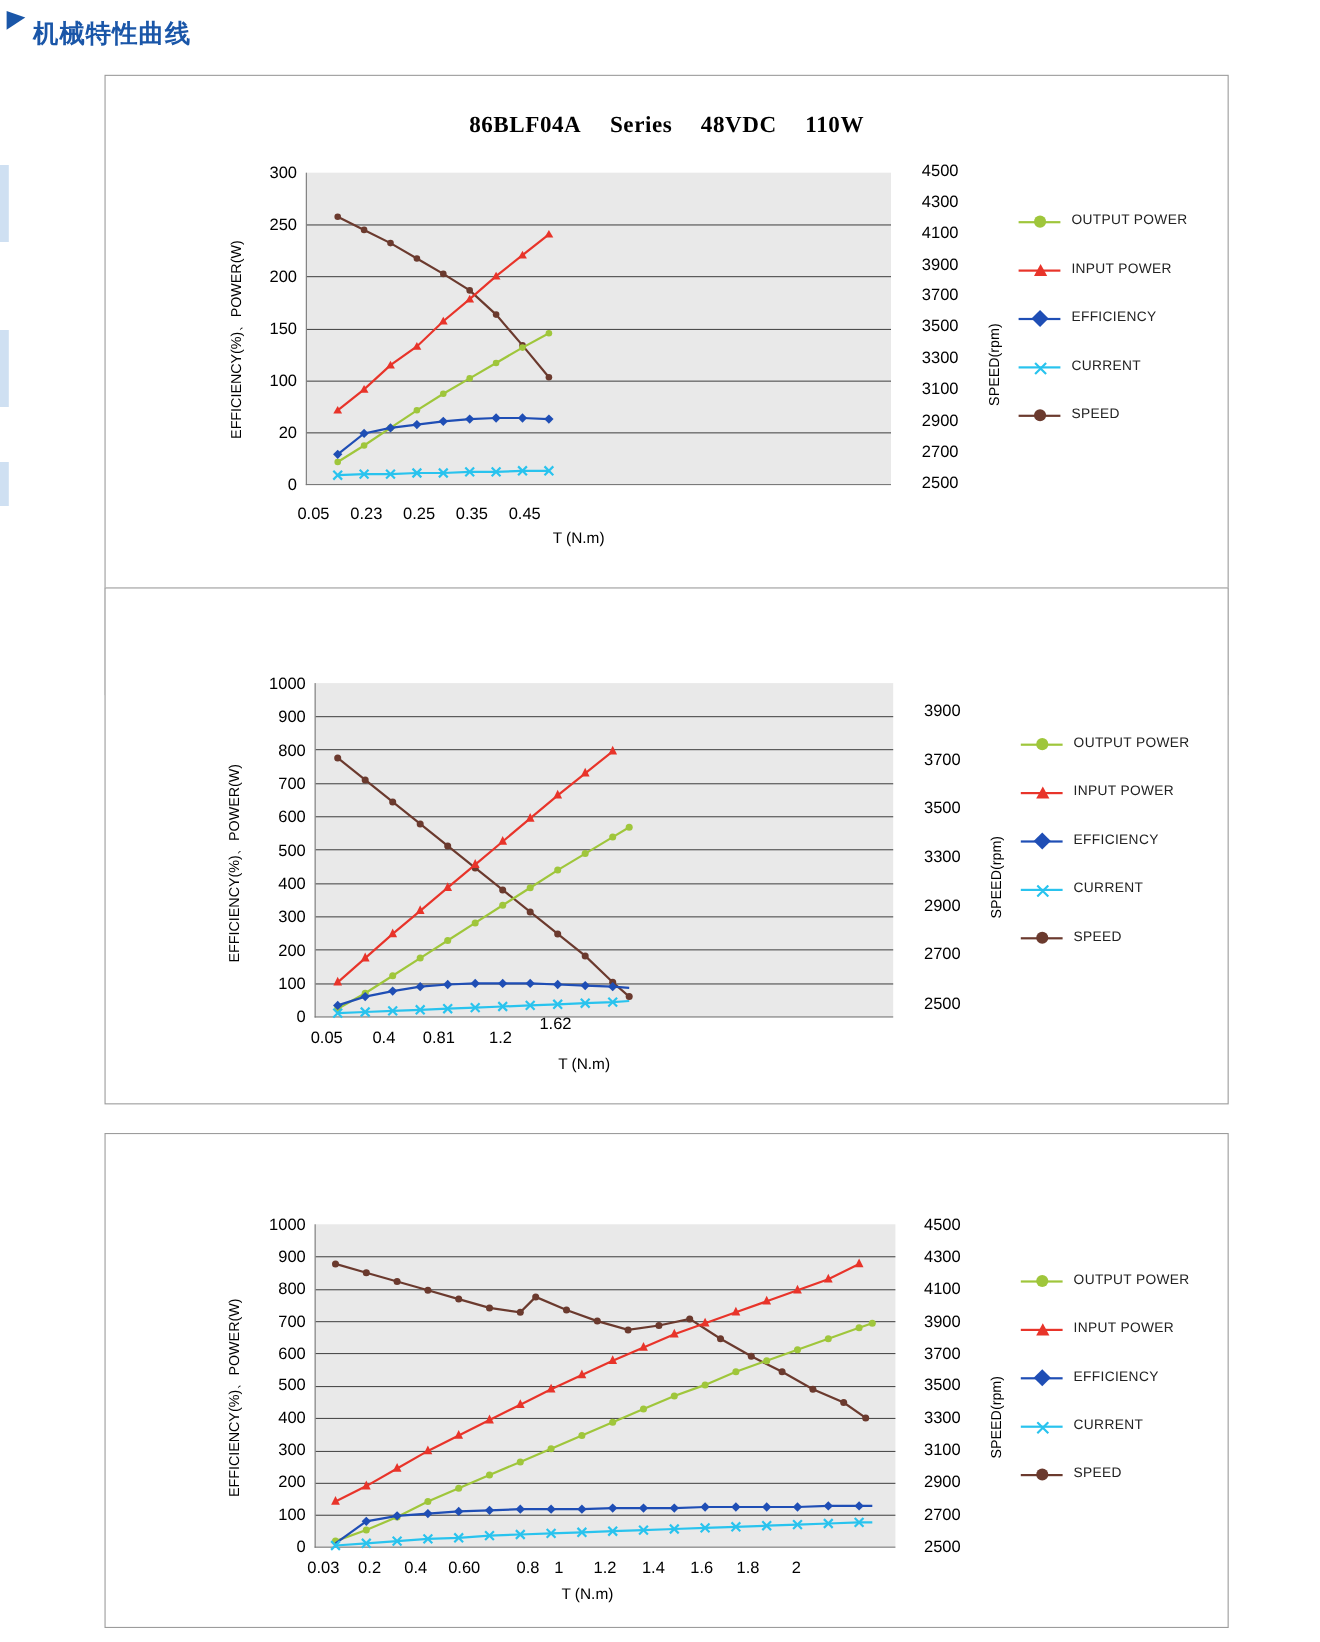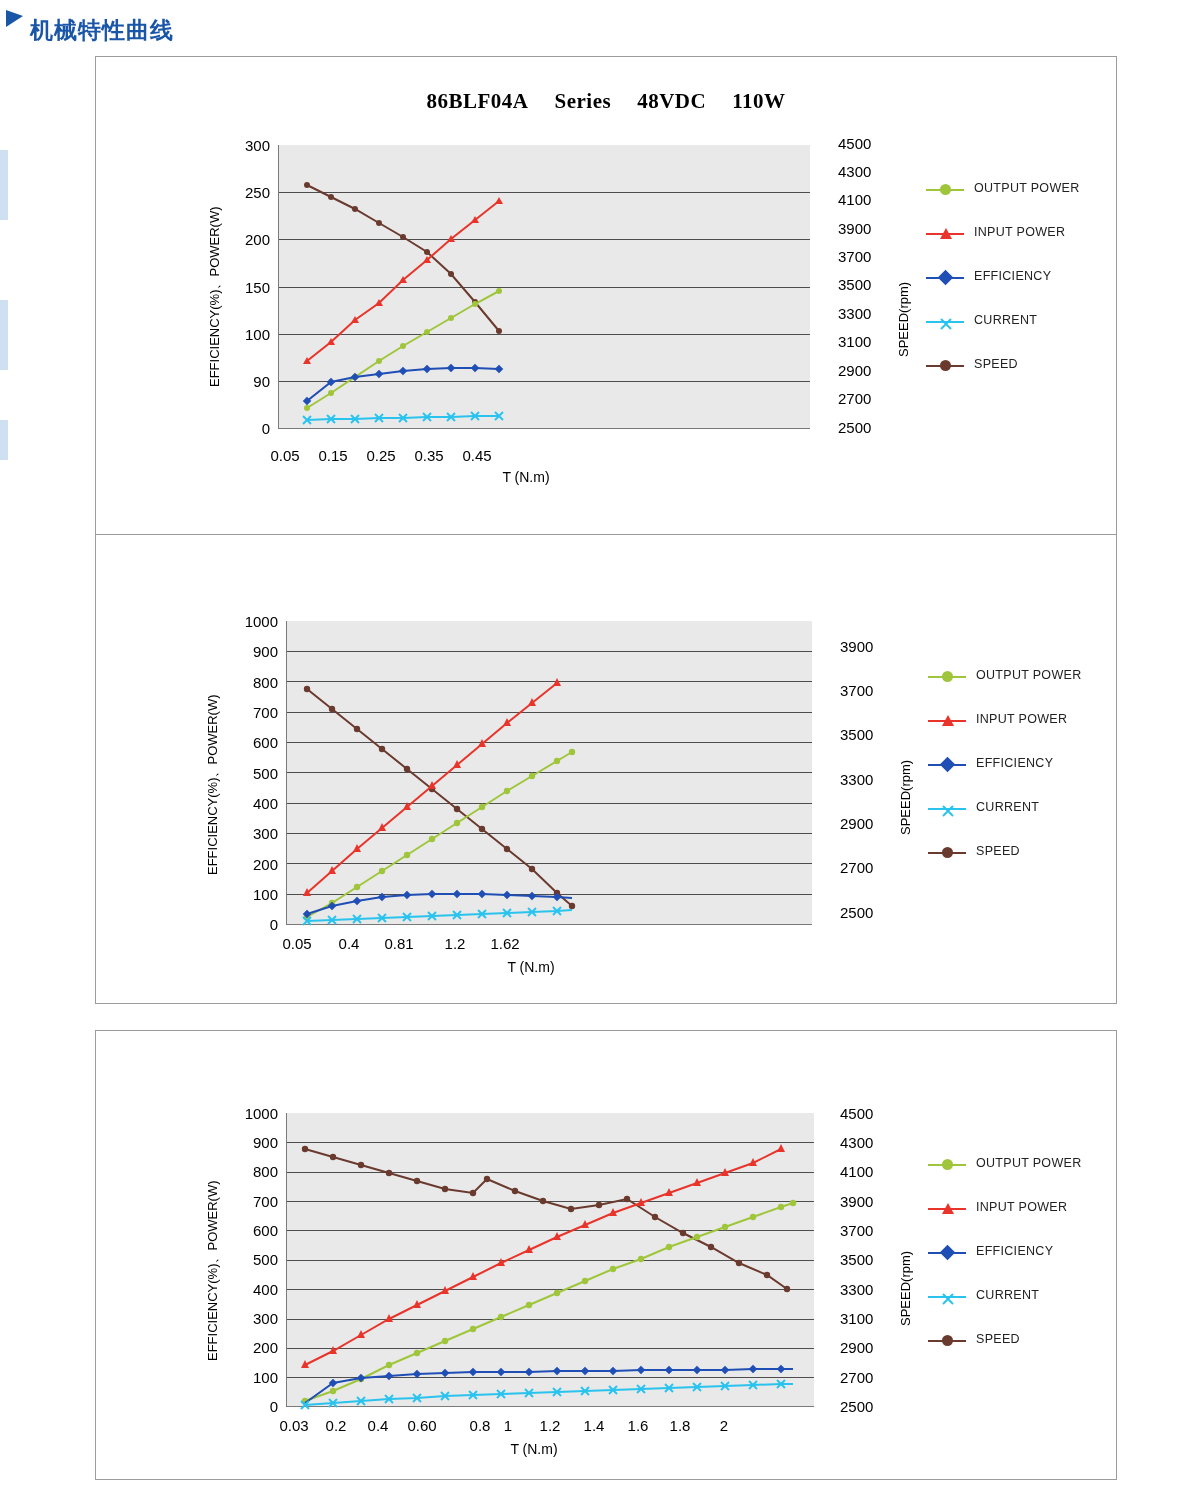--- a/index.html
+++ b/index.html
@@ -31,21 +31,21 @@
   .edge-bar.b1{top:150px;height:70px;}
   .edge-bar.b2{top:300px;height:70px;}
   .edge-bar.b3{top:420px;height:40px;}
 
   
   .panel{
     position:absolute;left:95px;width:1022px;
     border:1px solid #9c9c9c;background:#ffffff;
     box-sizing:border-box;
   }
-  .panel.p1{top:56px;height:564px;}
+  .panel.p1{top:68px;height:564px;}
   .panel.p2{top:534px;height:470px;}
   .panel.p3{top:1030px;height:450px;}
 
   .chart-title{
     position:absolute;left:0;right:0;text-align:center;
     font-family:"Liberation Serif", serif;
     font-weight:bold;font-size:21px;color:#000;
     letter-spacing:0.5px;
   }
   .chart-title .sp{display:inline-block;width:26px;}
@@ -188,37 +188,37 @@
         <path d="M216,267 L224,275 M224,267 L216,275"></path>
       </g>
     </svg>
   </div>
 
   <div class="ytick" style="left:128px;top:80px;width:46px;">300</div>
   <div class="ytick" style="left:128px;top:127px;width:46px;">250</div>
   <div class="ytick" style="left:128px;top:174px;width:46px;">200</div>
   <div class="ytick" style="left:128px;top:222px;width:46px;">150</div>
   <div class="ytick" style="left:128px;top:269px;width:46px;">100</div>
-  <div class="ytick" style="left:128px;top:316px;width:46px;">90</div>
+  <div class="ytick" style="left:128px;top:316px;width:46px;">20</div>
   <div class="ytick" style="left:128px;top:363px;width:46px;">0</div>
 
   <div class="y2tick" style="left:742px;top:78px;">4500</div>
   <div class="y2tick" style="left:742px;top:106px;">4300</div>
   <div class="y2tick" style="left:742px;top:134px;">4100</div>
   <div class="y2tick" style="left:742px;top:163px;">3900</div>
   <div class="y2tick" style="left:742px;top:191px;">3700</div>
   <div class="y2tick" style="left:742px;top:219px;">3500</div>
   <div class="y2tick" style="left:742px;top:248px;">3300</div>
   <div class="y2tick" style="left:742px;top:276px;">3100</div>
   <div class="y2tick" style="left:742px;top:305px;">2900</div>
   <div class="y2tick" style="left:742px;top:333px;">2700</div>
   <div class="y2tick" style="left:742px;top:362px;">2500</div>
 
   <div class="xtick" style="left:158px;top:390px;width:62px;">0.05</div>
-  <div class="xtick" style="left:206px;top:390px;width:62px;">0.15</div>
+  <div class="xtick" style="left:206px;top:390px;width:62px;">0.23</div>
   <div class="xtick" style="left:254px;top:390px;width:62px;">0.25</div>
   <div class="xtick" style="left:302px;top:390px;width:62px;">0.35</div>
   <div class="xtick" style="left:350px;top:390px;width:62px;">0.45</div>
 
   <div class="axis-title-left" style="left:110px;top:330px;">EFFICIENCY(%)、POWER(W)</div>
   <div class="axis-title-right" style="left:800px;top:300px;">SPEED(rpm)</div>
   <div class="axis-title-x" style="left:380px;top:412px;width:100px;">T (N.m)</div>
 
   <div class="legend" style="left:830px;top:124px;">
     <div class="legend-row">
@@ -364,21 +364,21 @@
   <div class="y2tick" style="left:744px;top:191px;">3500</div>
   <div class="y2tick" style="left:744px;top:236px;">3300</div>
   <div class="y2tick" style="left:744px;top:280px;">2900</div>
   <div class="y2tick" style="left:744px;top:324px;">2700</div>
   <div class="y2tick" style="left:744px;top:369px;">2500</div>
 
   <div class="xtick" style="left:170px;top:400px;width:62px;">0.05</div>
   <div class="xtick" style="left:222px;top:400px;width:62px;">0.4</div>
   <div class="xtick" style="left:272px;top:400px;width:62px;">0.81</div>
   <div class="xtick" style="left:328px;top:400px;width:62px;">1.2</div>
-  <div class="xtick" style="left:378px;top:400px;width:62px;">1.62</div>
+  <div class="xtick" style="left:378px;top:387px;width:62px;">1.62</div>
 
   <div class="axis-title-left" style="left:108px;top:340px;">EFFICIENCY(%)、POWER(W)</div>
   <div class="axis-title-right" style="left:802px;top:300px;">SPEED(rpm)</div>
   <div class="axis-title-x" style="left:385px;top:424px;width:100px;">T (N.m)</div>
 
   <div class="legend" style="left:832px;top:133px;">
     <div class="legend-row">
       <div class="lline" style="background:#9fc63b;"></div>
       <div class="lmark" style="background:#9fc63b;border-radius:50%;"></div>
       <div class="ltext">OUTPUT POWER</div>

